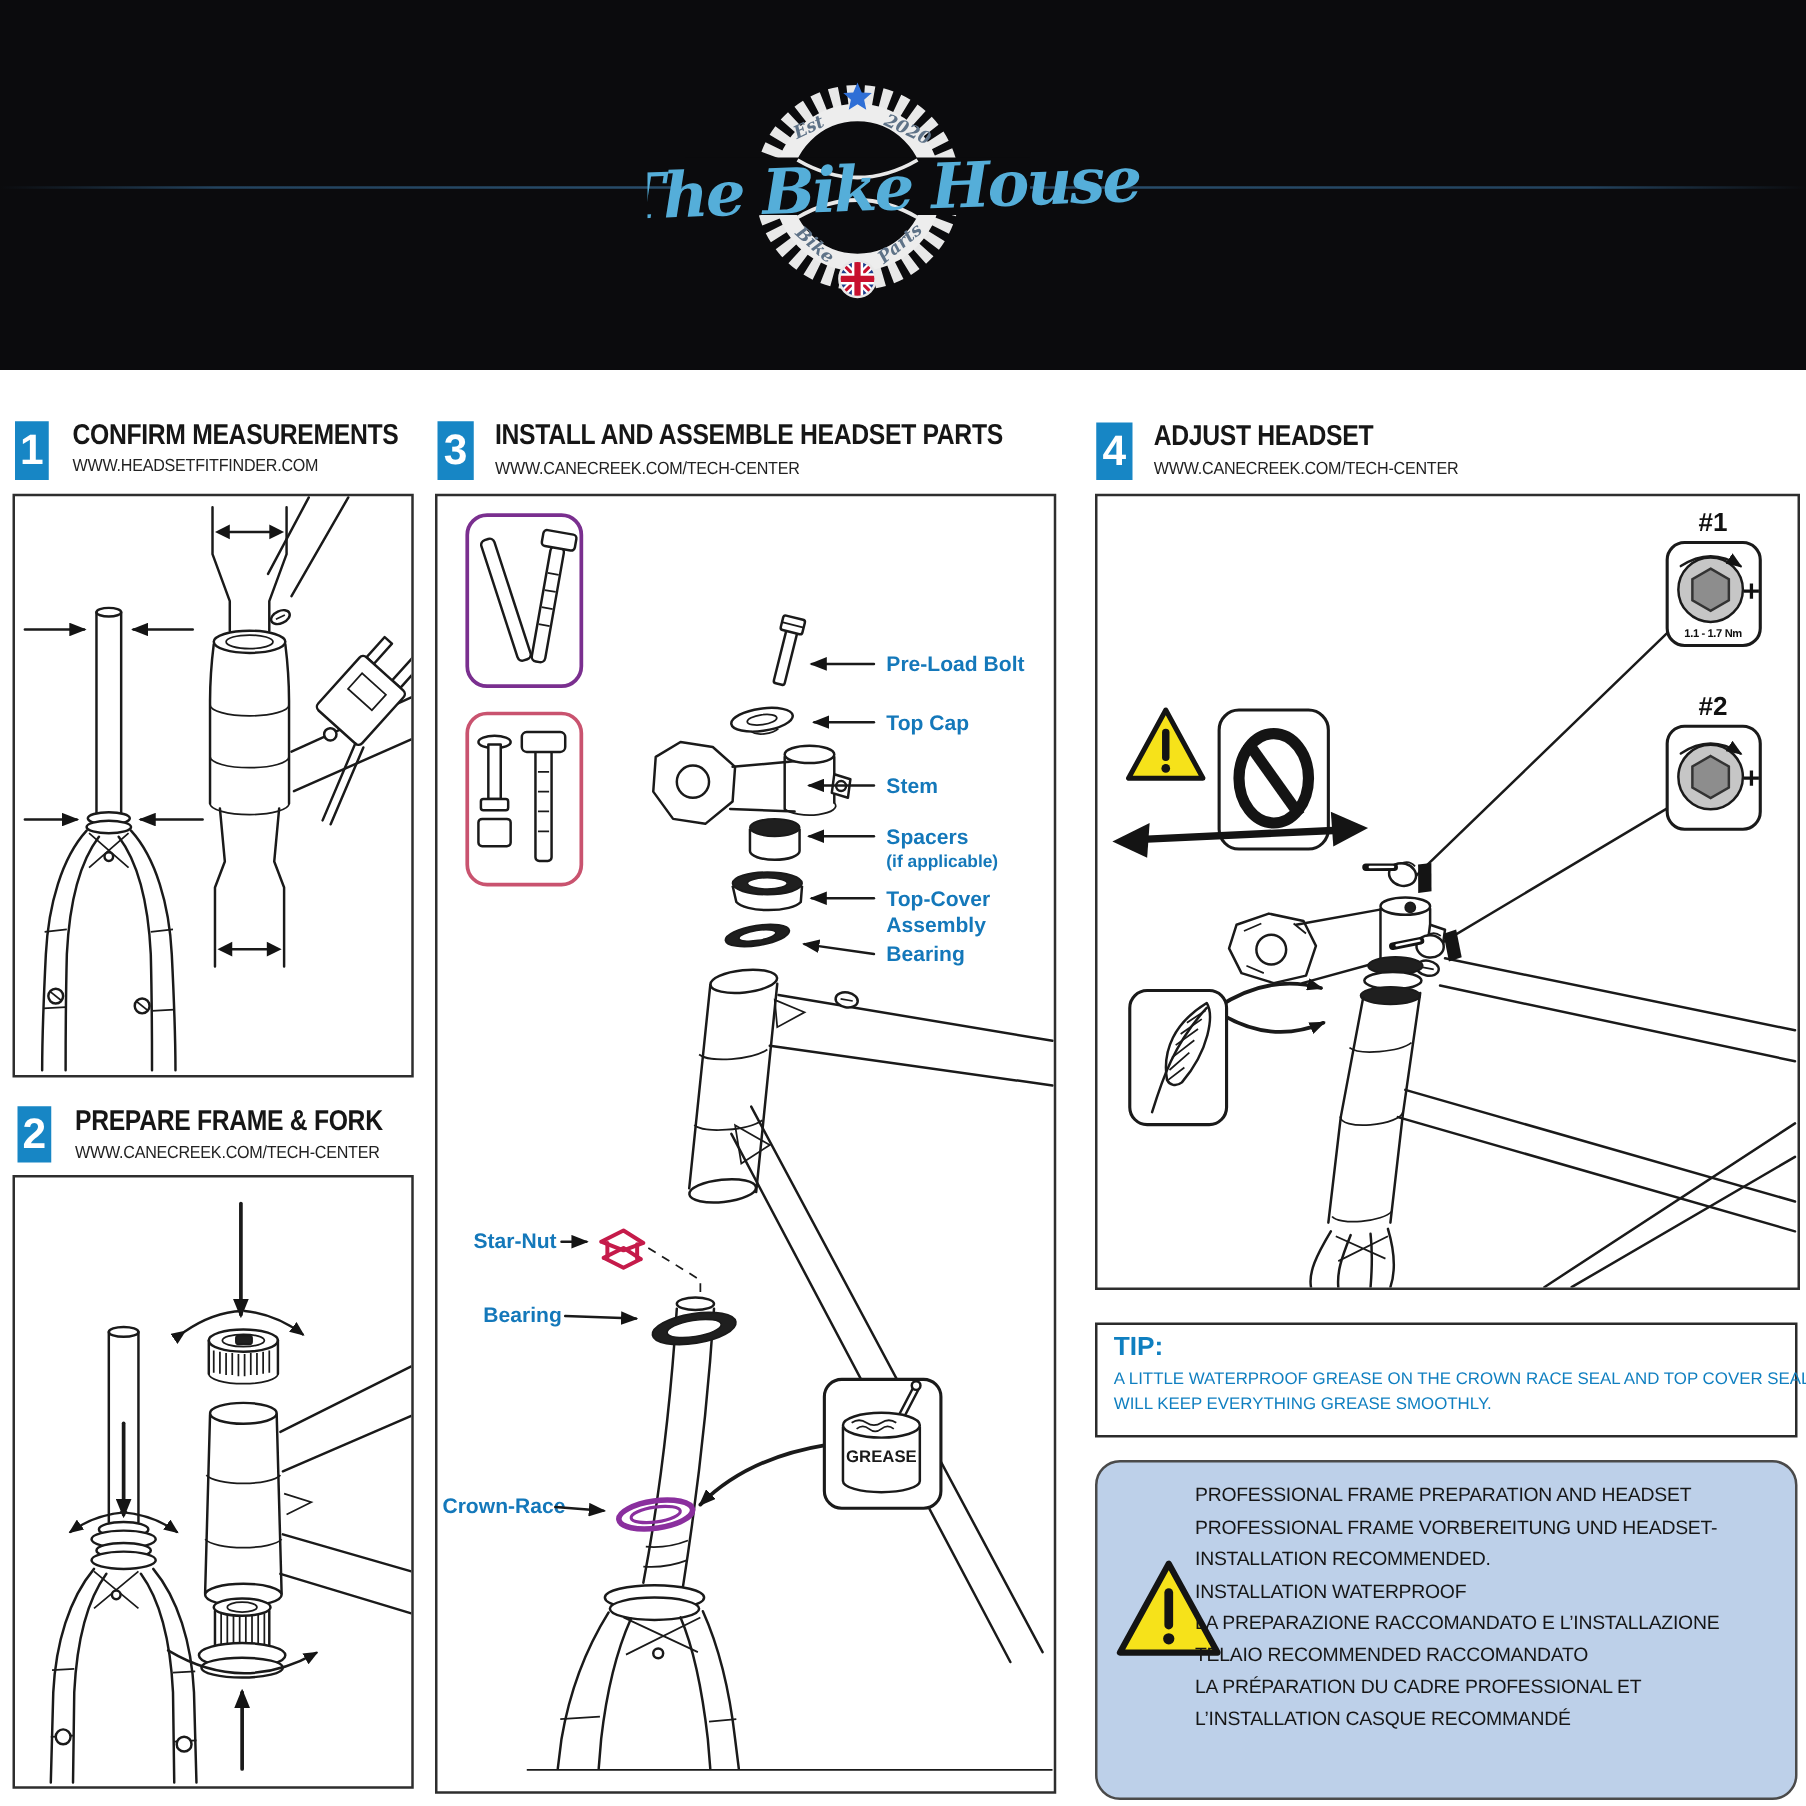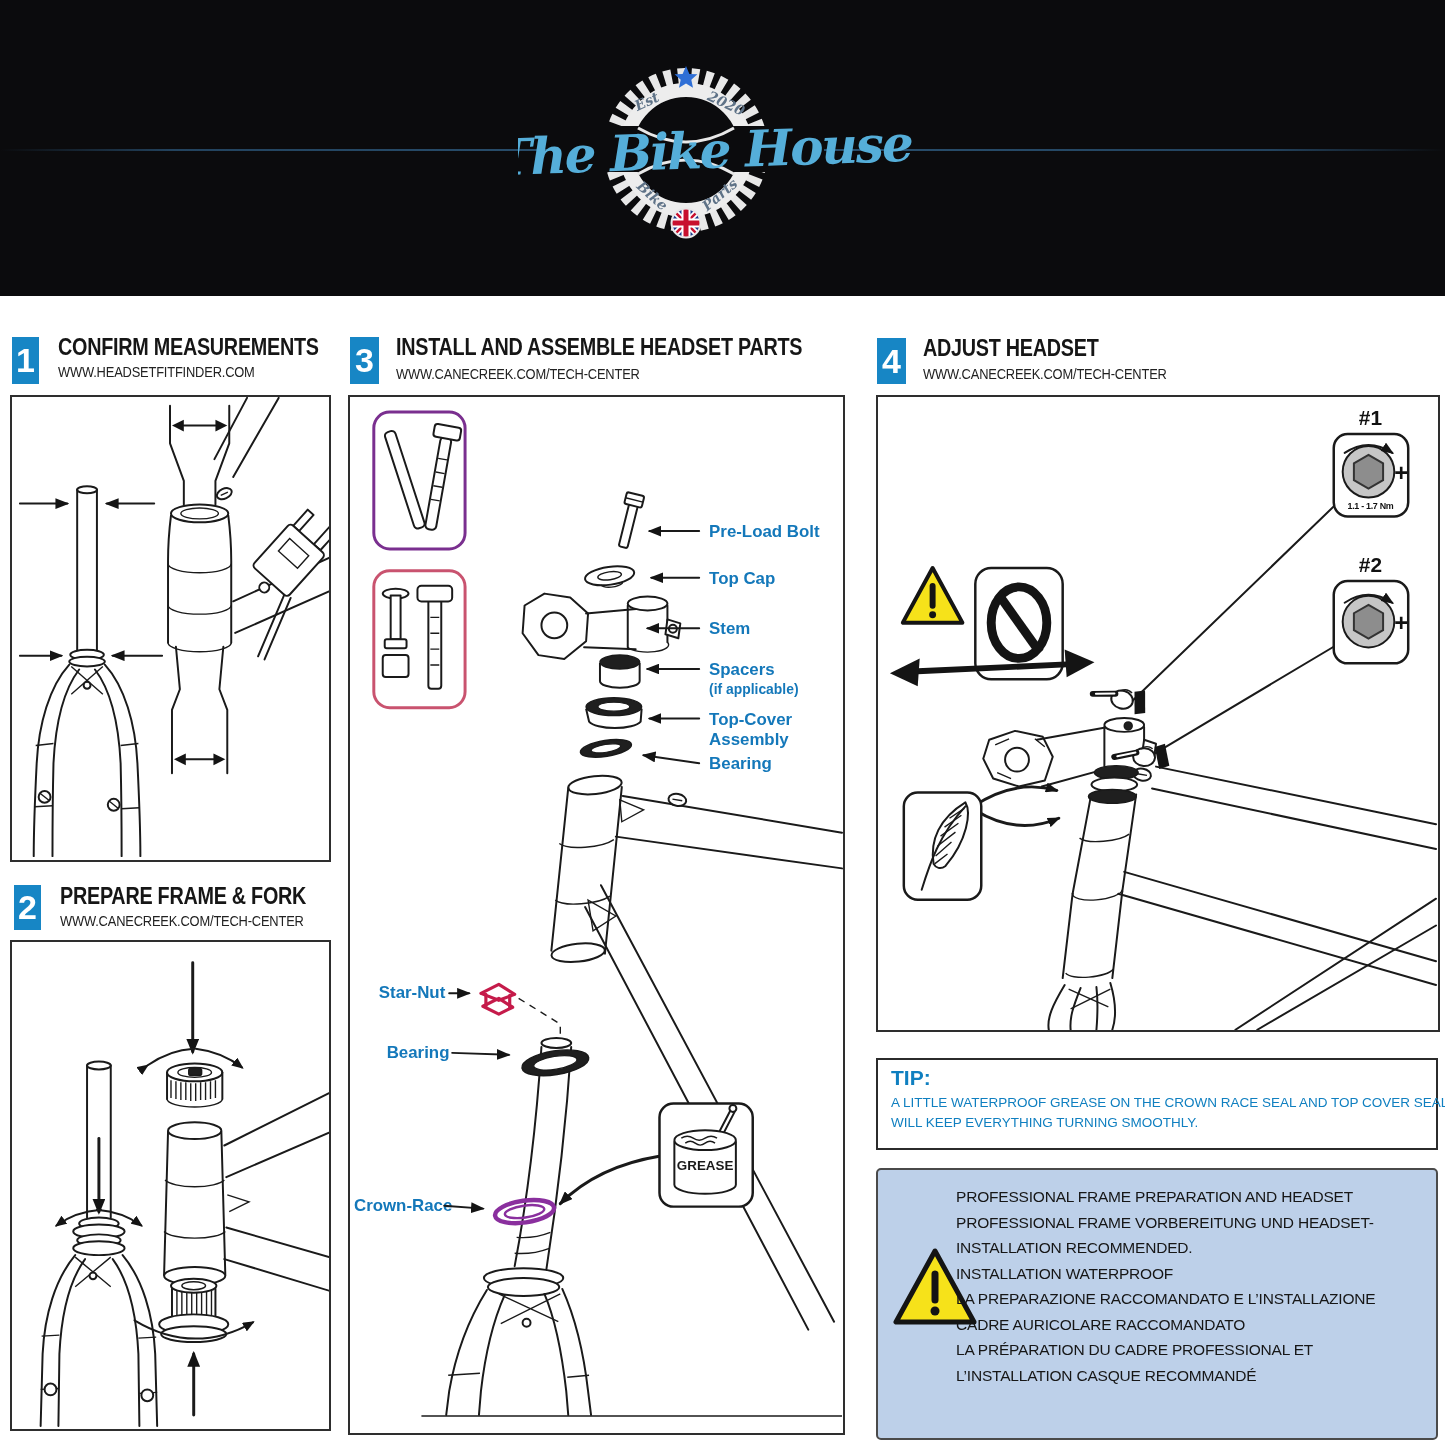--- a/index.html
+++ b/index.html
@@ -30,21 +30,21 @@
   .grease-t{font:700 13.5px "Liberation Sans",sans-serif;fill:#1a1a1a;text-anchor:middle}
   .stepnum{font:700 21px "Liberation Sans",sans-serif;fill:#111;text-anchor:middle}
   .plus-t{font:700 24px "Liberation Sans",sans-serif;fill:#111}
   .torq{font:700 9px "Liberation Sans",sans-serif;fill:#111;text-anchor:middle;letter-spacing:-.3px}
   
   .tipbox{position:absolute;left:876px;top:1058px;width:562px;height:92px;border:2px solid #2b2b2b;
           box-sizing:border-box;background:#fff;padding:6px 10px 0 13px}
   .tip-h{font-weight:700;font-size:21px;color:#0f7fc0}
   .tip-l{font-size:13.5px;color:#0f7fc0;margin-top:5px;letter-spacing:0;white-space:nowrap}
   .warnbox{position:absolute;left:876px;top:1168px;width:562px;height:272px;background:#bdd0e9;
-           border:2.5px solid #4a4a4a;border-radius:5px;box-sizing:border-box}
+           border:2.5px solid #4a4a4a;border-radius:20px;box-sizing:border-box}
   .warn-text{position:absolute;left:78px;top:14px;font-size:15.5px;line-height:25.5px;color:#161616;
              letter-spacing:-.2px;white-space:nowrap}
 </style>
 </head>
 <body>
 
 <div class="abs" style="left:0;top:0;width:1445px;height:1445px">
 
   <div class="banner">
     <div class="hline"></div>
@@ -479,34 +479,34 @@
       <rect x="26" y="398" width="78" height="108" rx="14" fill="#fff" stroke="#1a1a1a" stroke-width="2.5"></rect>
       <path class="ln" d="M44,496 C52,470 62,440 88,412"></path>
       <path class="ln" d="M56,470 C52,446 62,424 88,408 C94,418 90,446 68,472 C63,476 58,474 56,470 Z"></path>
       <path class="lt" d="M58,462 L74,448 M60,452 L78,438 M63,442 L81,429 M67,433 L84,421 M72,424 L87,414 M57,470 L70,460"></path>
     </g>
   </svg>
 
   <div class="tipbox">
     <div class="tip-h">TIP:</div>
     <div class="tip-l">A LITTLE WATERPROOF GREASE ON THE CROWN RACE SEAL AND TOP COVER SEAL</div>
-    <div class="tip-l">WILL KEEP EVERYTHING TURNING SMOOTHLY.</div>
+    <div class="tip-l">WILL KEEP EVERYTHING GREASE SMOOTHLY.</div>
   </div>
 
   <div class="warnbox">
     <svg width="90" height="84" viewBox="0 0 90 84" style="position:absolute;left:12px;top:76px">
       <polygon points="45,5 6,76 84,76" fill="#f6e21a" stroke="#141414" stroke-width="5" stroke-linejoin="round"></polygon>
       <line x1="45" y1="28" x2="45" y2="54" stroke="#141414" stroke-width="7" stroke-linecap="round"></line>
       <circle cx="45" cy="65" r="4.5" fill="#141414"></circle>
     </svg>
     <div class="warn-text">
       <div>PROFESSIONAL FRAME PREPARATION AND HEADSET</div>
       <div>PROFESSIONAL FRAME VORBEREITUNG UND HEADSET-</div>
       <div>INSTALLATION RECOMMENDED.</div>
       <div>INSTALLATION WATERPROOF</div>
       <div>LA PREPARAZIONE RACCOMANDATO E L’INSTALLAZIONE</div>
-      <div>CADRE AURICOLARE RACCOMANDATO</div>
+      <div>TELAIO RECOMMENDED RACCOMANDATO</div>
       <div>LA PRÉPARATION DU CADRE PROFESSIONAL ET</div>
       <div>L’INSTALLATION CASQUE RECOMMANDÉ</div>
     </div>
   </div>
 
 </div>
 
 </body></html>

